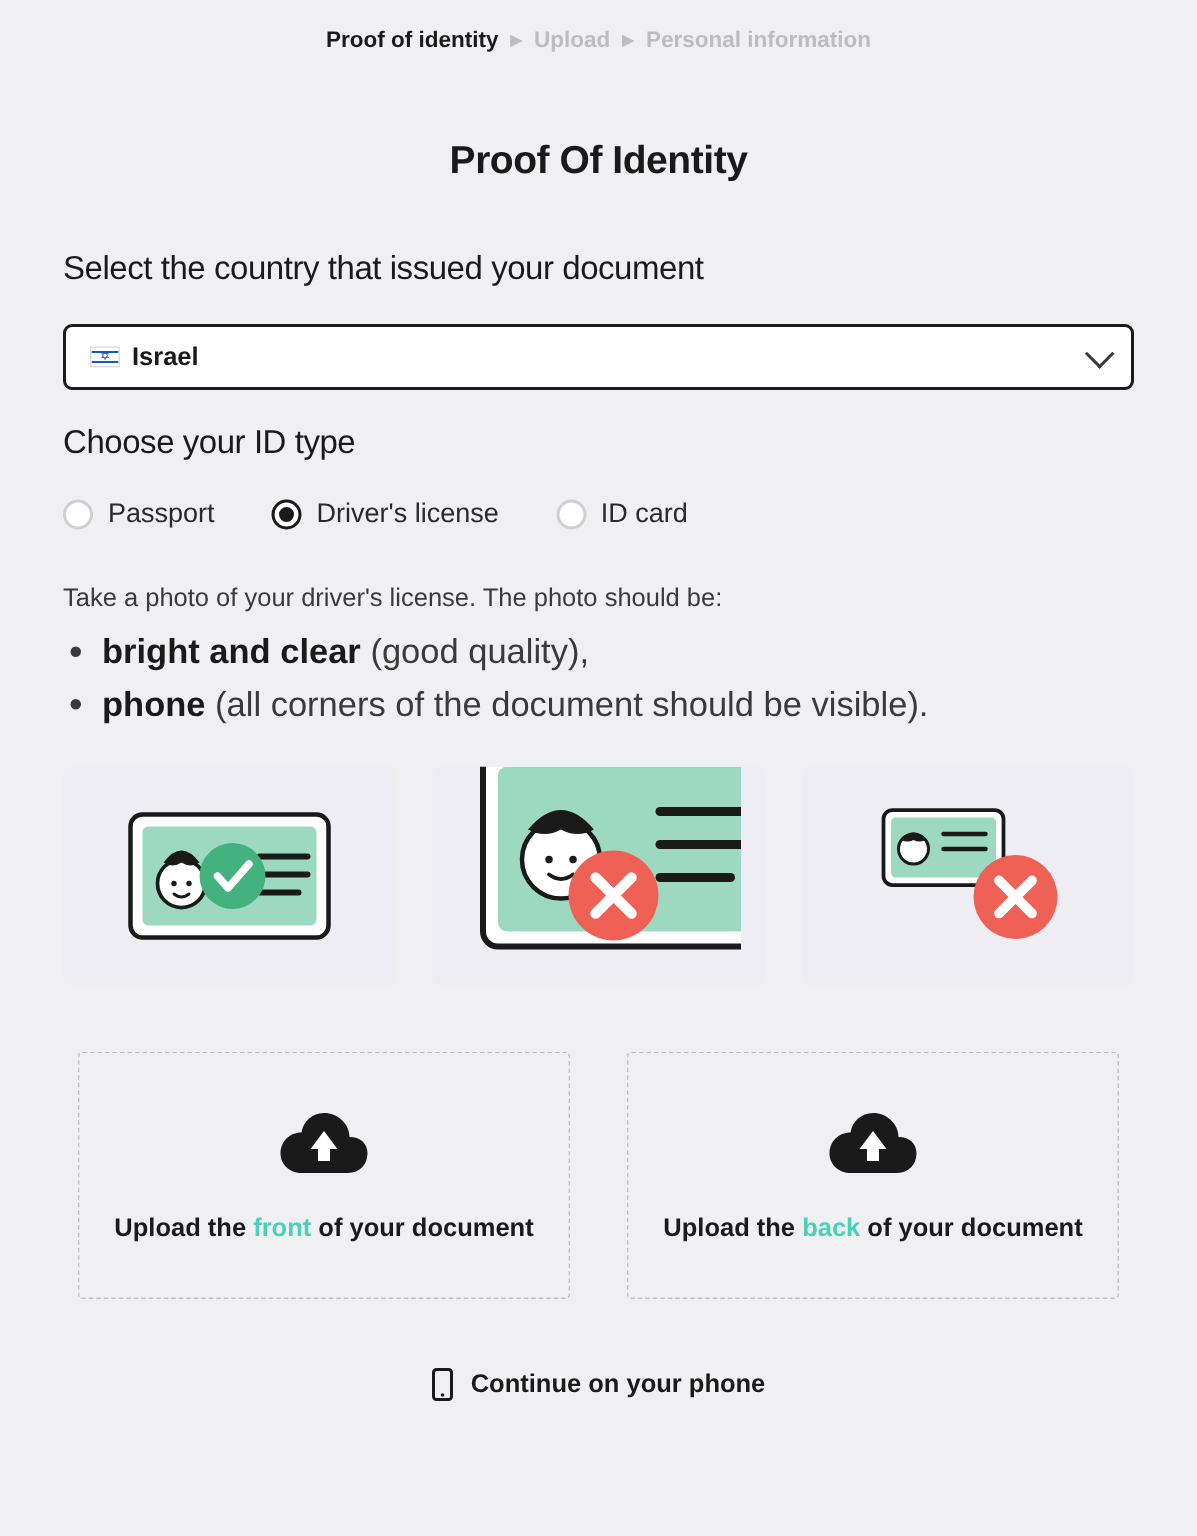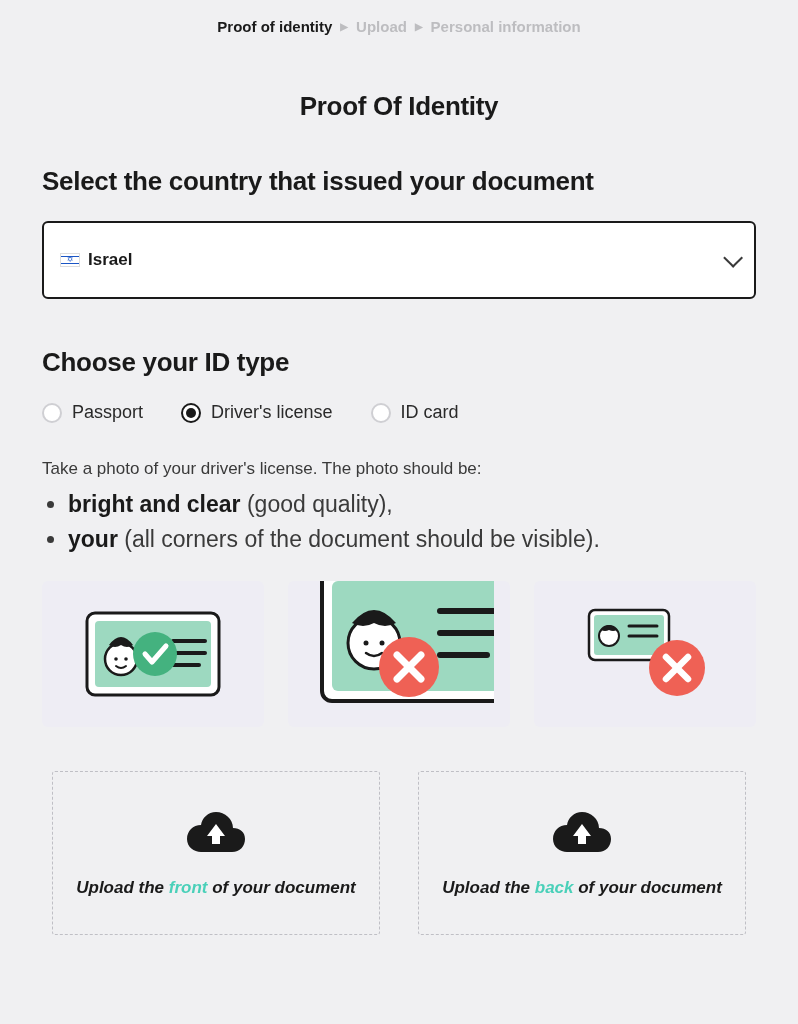--- a/index.html
+++ b/index.html
@@ -28,36 +28,36 @@
   .breadcrumb .step-inactive { color: #bdbdc0; }
   .breadcrumb .sep { color: #bdbdc0; font-size: 10px; }
   h1.title {
     text-align: center;
     font-size: 26px;
     font-weight: 800;
     margin-bottom: 44px;
     letter-spacing: -0.3px;
   }
   h2.section-label {
-    font-size: 26px;
-    font-weight: 700;
+    font-size: 22px;
+    font-weight: 400;
     letter-spacing: -0.3px;
     margin-bottom: 24px;
   }
   .country-select {
     width: 100%;
     border: 2px solid #1a1a1a;
     border-radius: 6px;
     background: #fff;
-    padding: 27px 16px;
+    padding: 10px 16px;
     display: flex;
     align-items: center;
     justify-content: space-between;
     cursor: pointer;
-    margin-bottom: 48px;
+    margin-bottom: 22px;
     text-align: right;
   }
   .country-select .left {
     display: flex;
     align-items: center;
     gap: 8px;
   }
   .flag {
     width: 20px; height: 14px;
     background: linear-gradient(to bottom, #fff 0%, #fff 18%, #1a55c5 18%, #1a55c5 28%, #fff 28%, #fff 72%, #1a55c5 72%, #1a55c5 82%, #fff 82%, #fff 100%);
@@ -127,21 +127,20 @@
     display: flex;
     align-items: center;
     justify-content: center;
     overflow: hidden;
   }
   .upload-row {
     display: flex;
     gap: 38px;
     margin-bottom: 46px;
     padding: 0 10px;
-    font-style: italic;
   }
   .upload {
     flex: 1;
     border: 1.5px dashed #bfbfc5;
     border-radius: 3px;
     background: #f0f0f2;
     padding: 38px 20px 34px;
     text-align: center;
     cursor: pointer;
   }
@@ -213,21 +212,21 @@
       </div>
     </div>
   </div>
 
   <p class="instructions">Take a photo of your driver's license. The photo should be:</p>
   <ul class="req">
     <li>
       <b>bright and clear</b><span> (good quality),</span>
     </li>
     <li>
-      <b>your</b><span> (all corners of the document should be visible).</span>
+      <b>phone</b><span> (all corners of the document should be visible).</span>
     </li>
   </ul>
 
   <div class="examples">
 
     <div class="example">
       <svg width="160" height="110" viewBox="0 0 160 110">
         <rect x="14" y="14" width="132" height="82" rx="8" fill="#fff" stroke="#1a1a1a" stroke-width="3"></rect>
         <rect x="22" y="22" width="116" height="66" rx="4" fill="#9dd9c0"></rect>
 
@@ -297,14 +296,23 @@
       <svg class="cloud" width="62" height="44" viewBox="0 0 62 44">
         <path d="M48 18 C48 9 40 2 31 2 C23 2 17 8 16 15 C8 15 2 21 2 29 C2 37 9 42 16 42 L47 42 C55 42 60 36 60 29 C60 22 55 18 48 18 Z" fill="#1a1a1a"></path>
         <path d="M31 14 L22 26 L27 26 L27 34 L35 34 L35 26 L40 26 Z" fill="#fff"></path>
       </svg>
       <div class="upload-text">
         <span>Upload the </span><span class="hl">back</span><span> of your document</span>
       </div>
     </div>
   </div>
 
+  <div class="phone-link">
+    <span class="phone-icon-wrap">
+      <svg width="14" height="22" viewBox="0 0 14 22">
+        <rect x="1" y="1" width="12" height="20" rx="2" fill="none" stroke="#1a1a1a" stroke-width="2"></rect>
+        <circle cx="7" cy="18" r="1.2" fill="#1a1a1a"></circle>
+      </svg>
+    </span>
+    <span>Continue on your phone</span>
+  </div>
 
 </div>
 
 </body></html>

